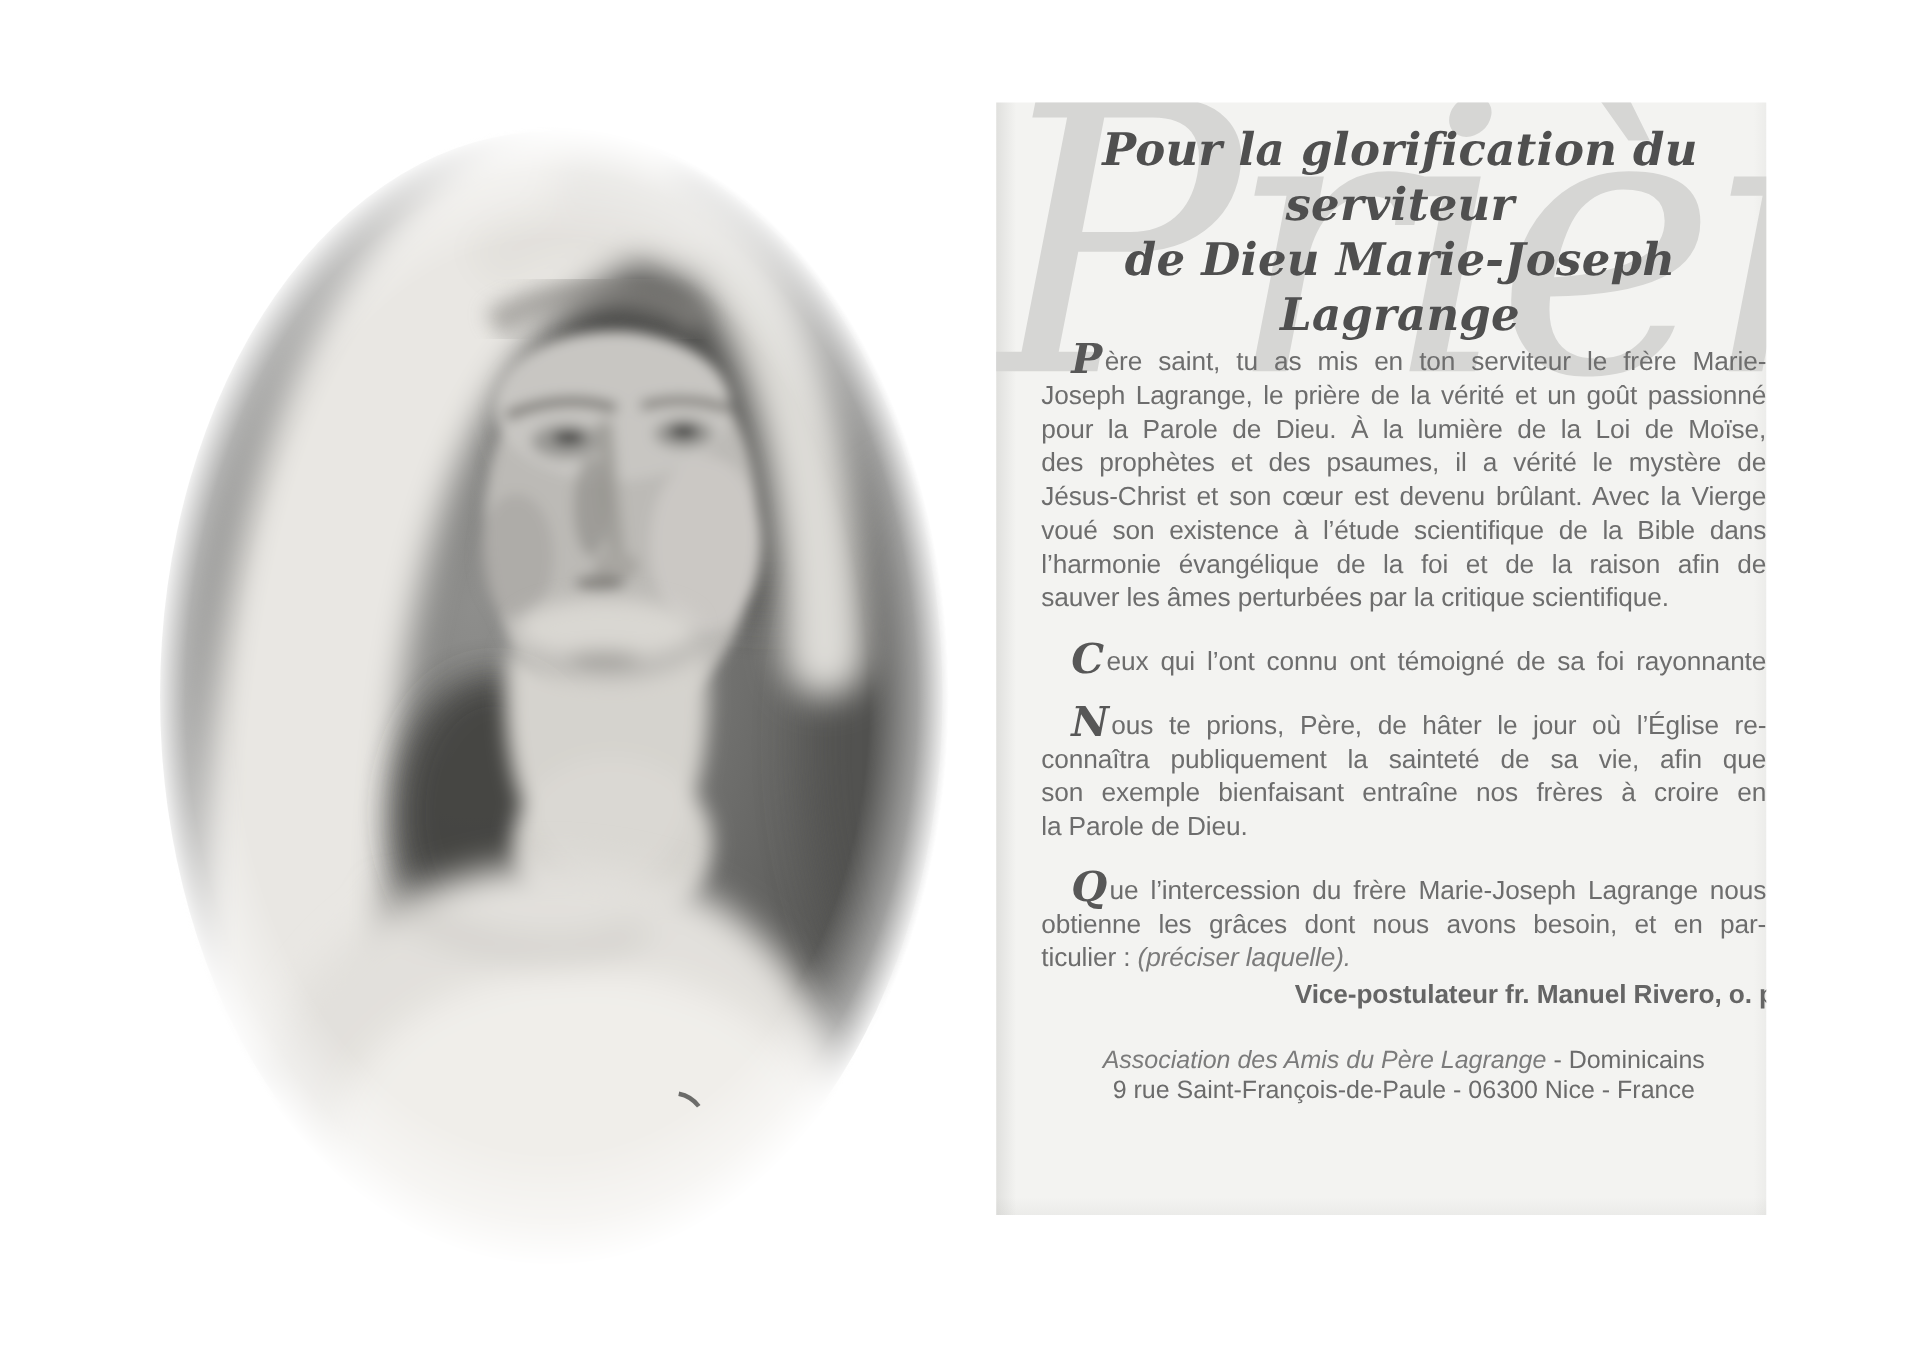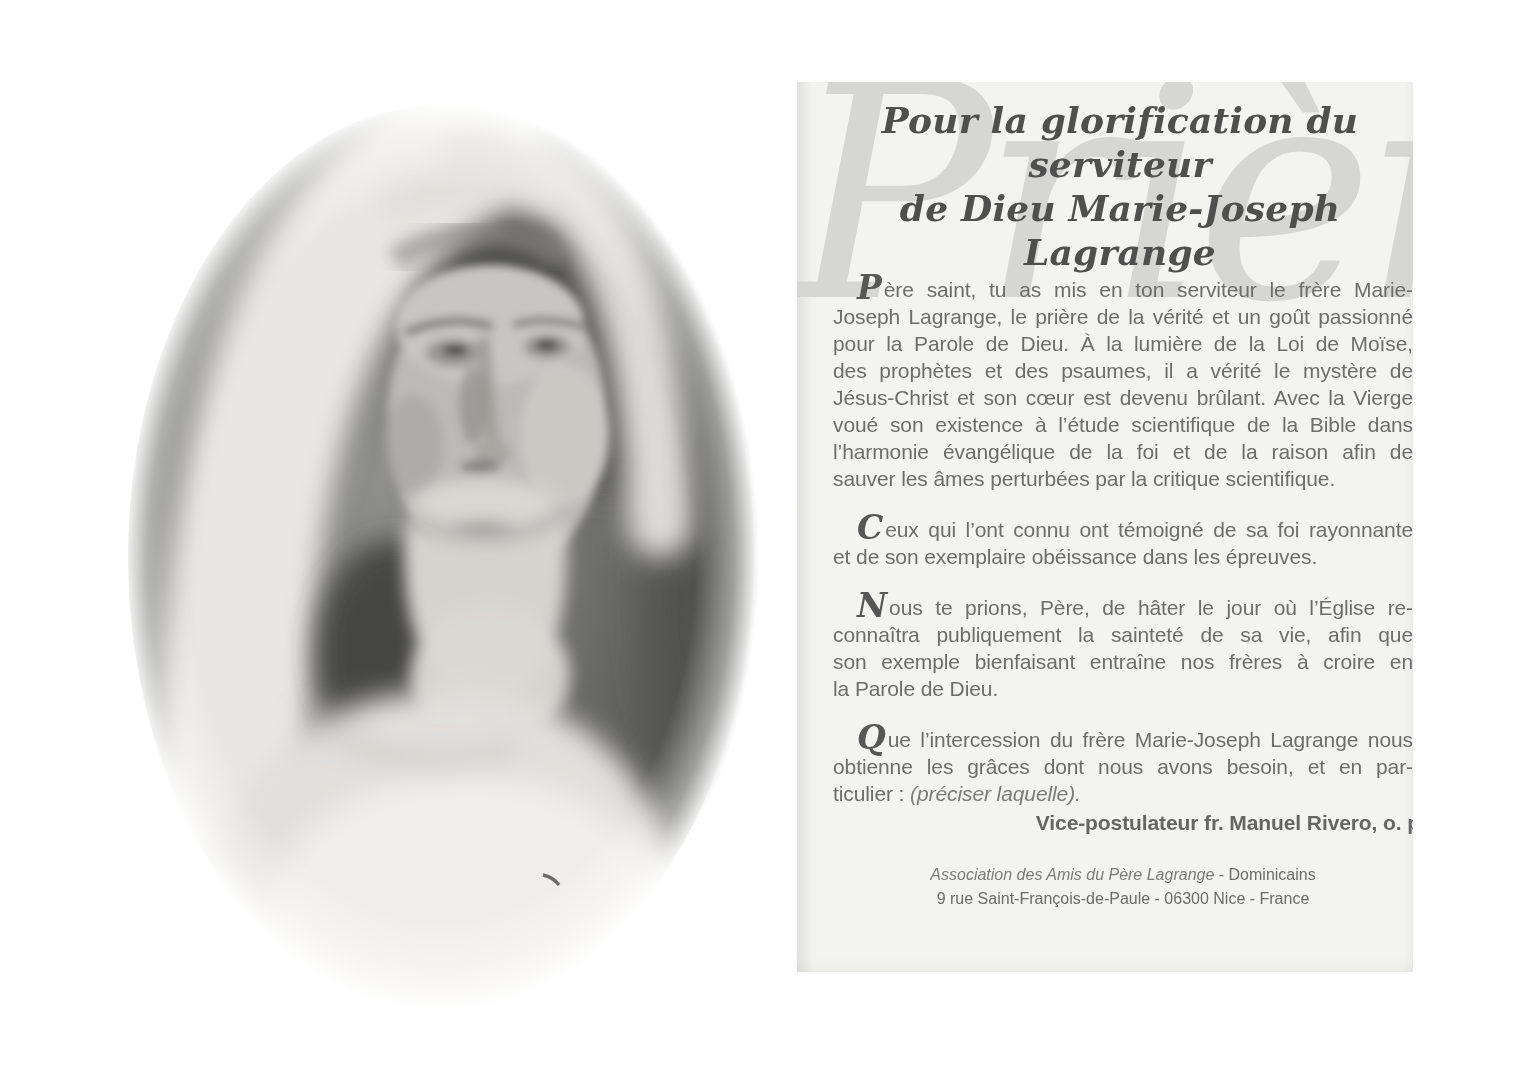--- a/index.html
+++ b/index.html
@@ -46,21 +46,21 @@
     font-size:33px; color:#575757; display:inline-block; line-height:0;
     position:relative; top:2px; margin-right:2px;
   }
   .it { font-style:italic; color:#7b7b7b; }
 
   .signature {
     margin-top:4px; margin-right:-7px; font-weight:700; font-size:21px;
     color:#656565; text-align:right; white-space:nowrap; letter-spacing:-0.1px;
   }
 
-  .footer { margin-top:28px; font-size:16px; line-height:24px; color:#6b6b6b; text-align:center; }
+  .footer { margin-top:28px; font-size:20px; line-height:24px; color:#6b6b6b; text-align:center; }
 </style>
 </head>
 <body>
 
 <div class="page">
 
   <svg class="portrait" viewBox="0 0 690 950" width="690" height="950" aria-hidden="true">
     <defs>
       <radialGradient id="bgG" cx="0.40" cy="0.42" r="0.70">
         <stop offset="0" stop-color="#8e8e8c"></stop>
@@ -154,21 +154,20 @@
             <div class="line just"><span>Joseph Lagrange, le prière de la vérité et un goût passionné</span></div>
             <div class="line just"><span>pour la Parole de Dieu. À la lumière de la Loi de Moïse,</span></div>
             <div class="line just"><span>des prophètes et des psaumes, il a vérité le mystère de</span></div>
             <div class="line just"><span>Jésus-Christ et son cœur est devenu brûlant. Avec la Vierge</span></div>
             <div class="line just"><span>voué son existence à l’étude scientifique de la Bible dans</span></div>
             <div class="line just"><span>l’harmonie évangélique de la foi et de la raison afin de</span></div>
             <div class="line last"><span>sauver les âmes perturbées par la critique scientifique.</span></div>
           </div>
           <div class="para">
             <div class="line just first"><span class="dropcap">C</span><span>eux qui l’ont connu ont témoigné de sa foi rayonnante</span></div>
-            <div class="line last"><span>et de son exemplaire obéissance dans les épreuves.</span></div>
           </div>
           <div class="para">
             <div class="line just first"><span class="dropcap">N</span><span>ous te prions, Père, de hâter le jour où l’Église re-</span></div>
             <div class="line just"><span>connaîtra publiquement la sainteté de sa vie, afin que</span></div>
             <div class="line just"><span>son exemple bienfaisant entraîne nos frères à croire en</span></div>
             <div class="line last"><span>la Parole de Dieu.</span></div>
           </div>
           <div class="para">
             <div class="line just first"><span class="dropcap">Q</span><span>ue l’intercession du frère Marie-Joseph Lagrange nous</span></div>
             <div class="line just"><span>obtienne les grâces dont nous avons besoin, et en par-</span></div>

